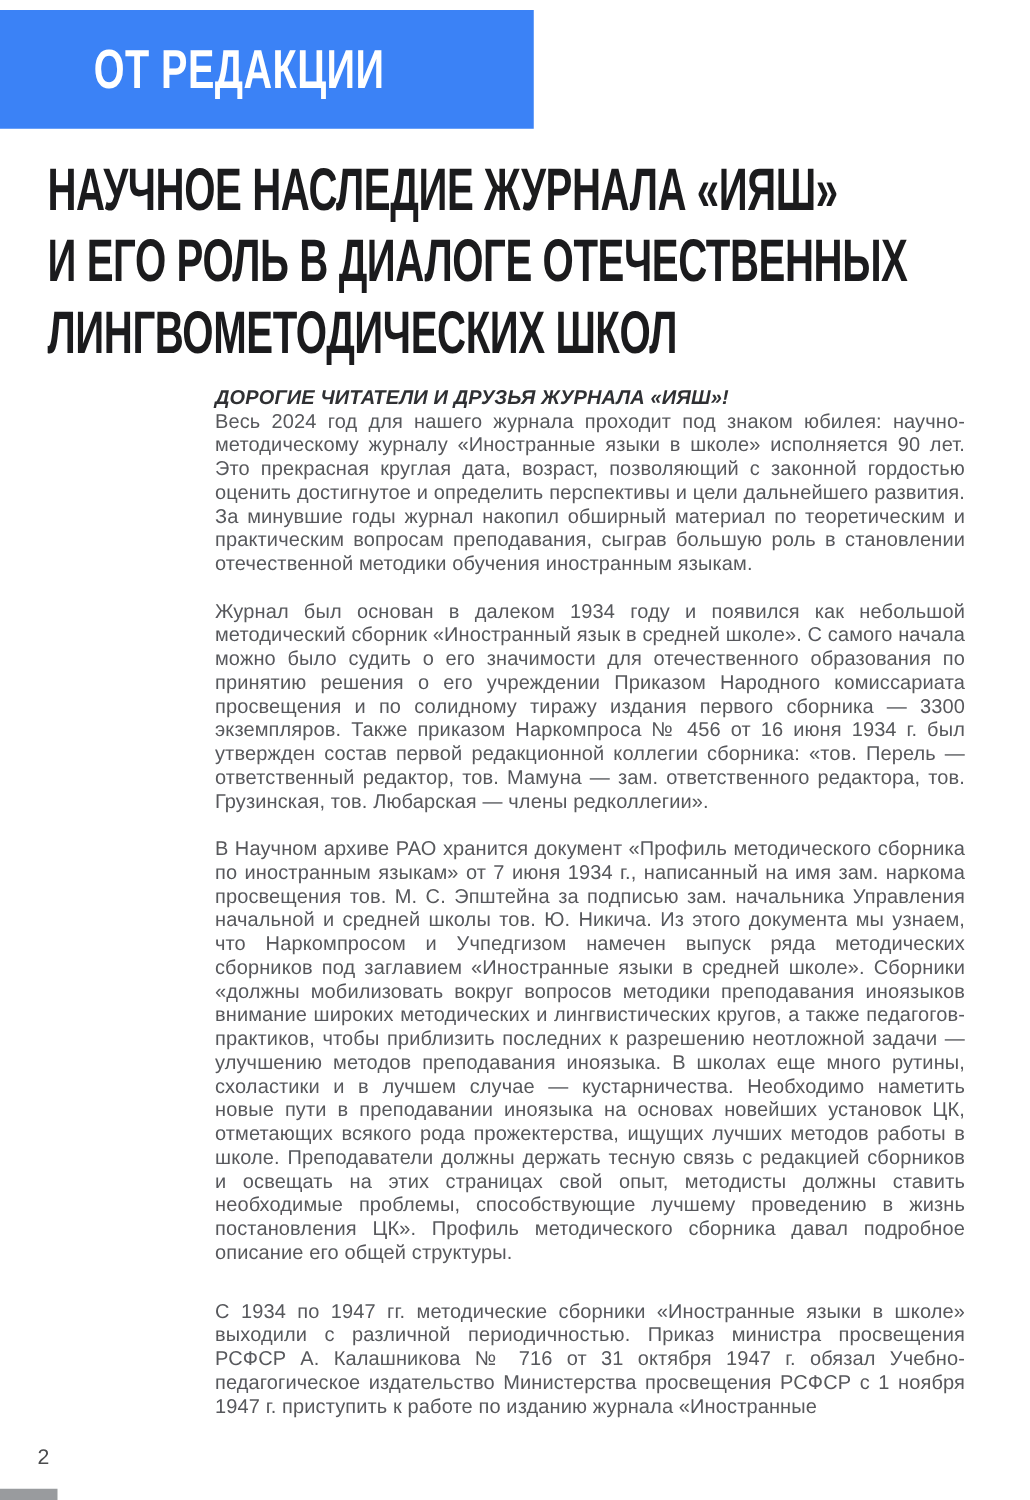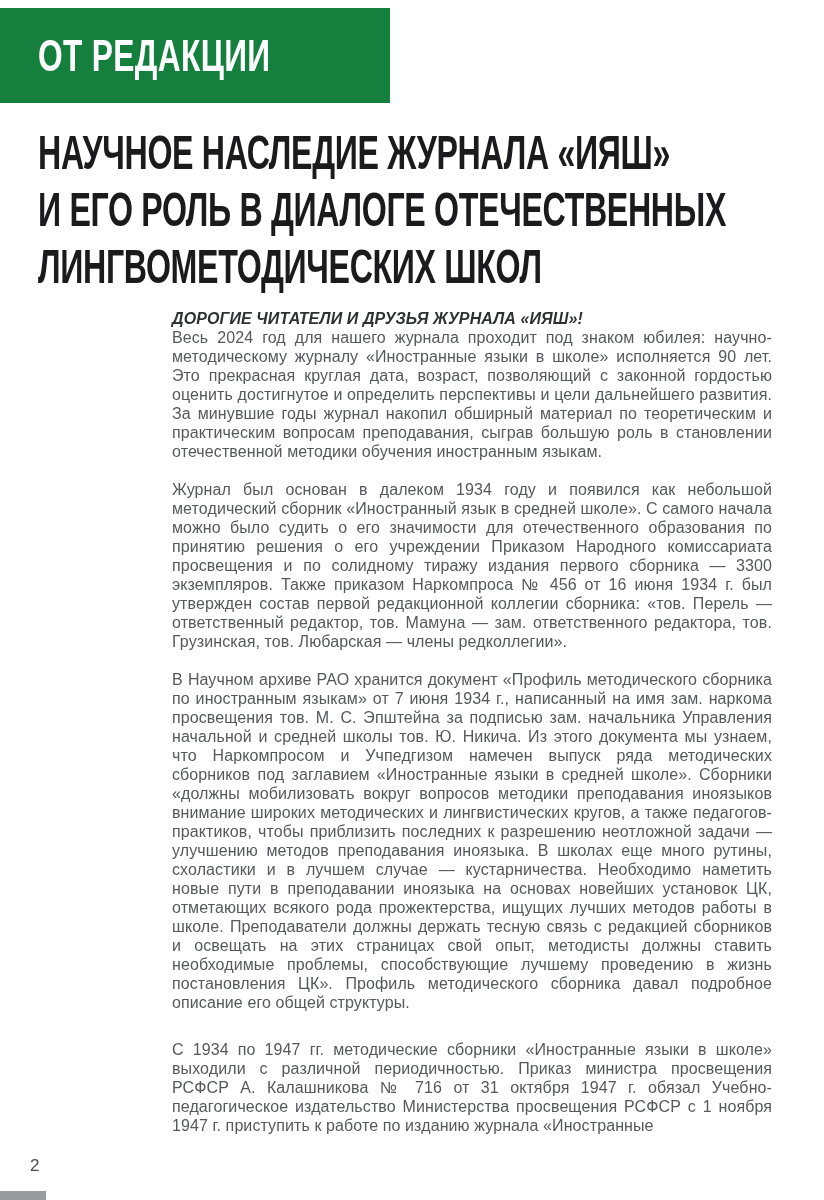--- a/index.html
+++ b/index.html
@@ -71,21 +71,21 @@
     position:absolute; left:0; top:1191px;
     width:46px; height:9px;
     background:#999b9e;
   }
 </style>
 </head>
 <body>
 
 <div class="page">
 
-  <div class="banner" style="background: #15803d;">
+  <div class="banner" style="background: #3b82f6; padding-left: 37px;">
     <span class="banner-label">ОТ РЕДАКЦИИ</span>
   </div>
 
   <h1 class="title" style="margin: 0px; color: rgb(27, 27, 29);">
     <div class="title-line">НАУЧНОЕ НАСЛЕДИЕ ЖУРНАЛА «ИЯШ»</div>
     <div class="title-line">И ЕГО РОЛЬ В ДИАЛОГЕ ОТЕЧЕСТВЕННЫХ</div>
     <div class="title-line">ЛИНГВОМЕТОДИЧЕСКИХ ШКОЛ</div>
   </h1>
 
   <div class="body-col" style="color: rgb(87, 88, 92);">

